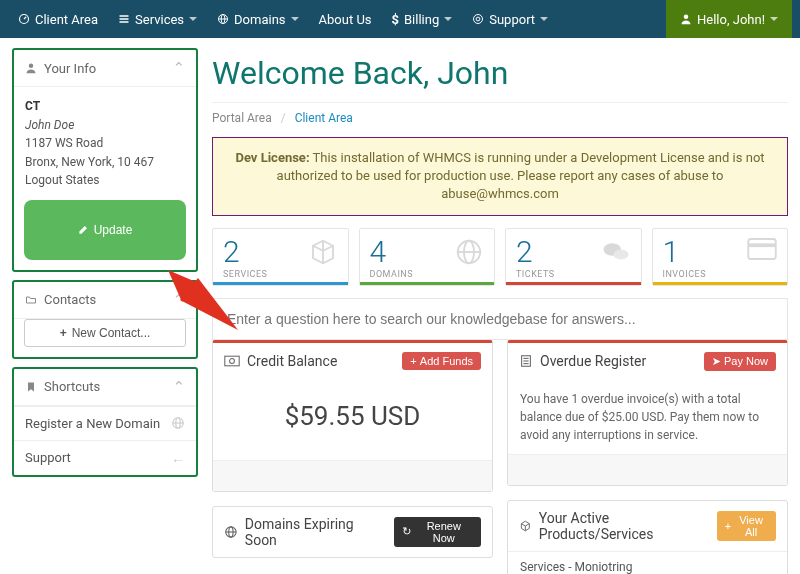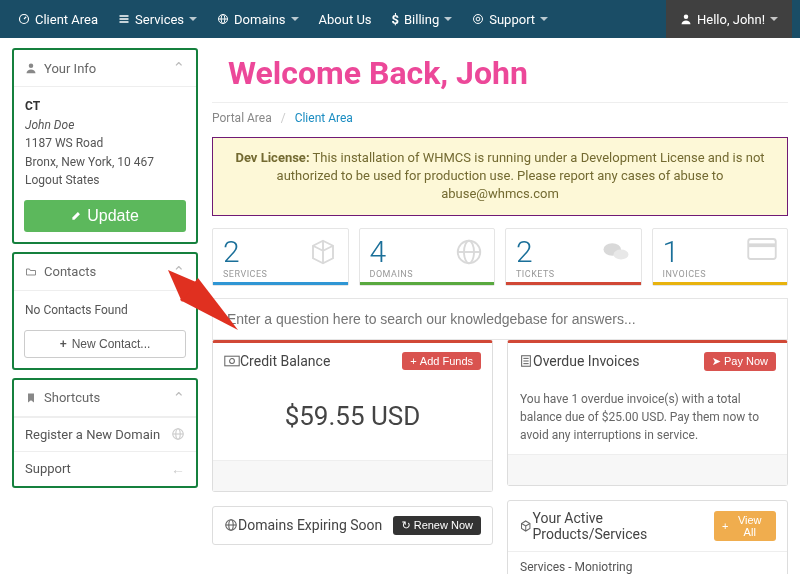--- a/index.html
+++ b/index.html
@@ -1,52 +1,52 @@
 <!DOCTYPE html>
 <html><head>
 <meta charset="utf-8">
 <style>
 *{box-sizing:border-box;margin:0;padding:0}
 body{font-family:-apple-system,BlinkMacSystemFont,"Segoe UI",Roboto,Arial,sans-serif;font-size:13px;color:#555;background:#fff;width:800px}
 .navbar{background:#1a4d66;display:flex;align-items:center;height:38px;padding:0 8px;font-size:13px}
 .navbar .nav-item{color:#fff;padding:0 10px;display:flex;align-items:center;gap:5px;cursor:pointer;height:38px}
-.navbar .nav-item.hello{margin-left:auto;background:#404040;padding:0 14px}
+.navbar .nav-item.hello{margin-left:auto;background:#4d7c0f;padding:0 14px}
 .caret{display:inline-block;width:0;height:0;border-left:4px solid transparent;border-right:4px solid transparent;border-top:4px solid rgba(255,255,255,.7);vertical-align:middle}
 .ico{display:inline-block;width:12px;height:12px;vertical-align:middle}
 .container{display:flex;gap:14px;padding:10px 12px}
 .sidebar{width:186px;flex-shrink:0}
 .panel{border:2px solid #15803d;border-radius:3px;margin-bottom:8px;background:#fff}
 .panel-head{display:flex;align-items:center;gap:7px;padding:9px 11px;border-bottom:1px solid #eee;color:#666;font-size:13px}
 .panel-head .chev{margin-left:auto;color:#bbb;font-size:15px}
 .panel-body{padding:10px 11px;font-size:12px;line-height:1.55;color:#555}
-.btn-green{background:#5cb85c;color:#fff;border:none;width:100%;padding:7px 0;border-radius:3px;font-size:16px;cursor:pointer;display:flex;align-items:center;justify-content:center;gap:5px}
+.btn-green{background:#5cb85c;color:#fff;border:none;width:100%;padding:23px 0;border-radius:8px;font-size:12px;cursor:pointer;display:flex;align-items:center;justify-content:center;gap:5px}
 .btn-white{background:#fff;border:1px solid #ccc;width:100%;padding:6px 0;border-radius:3px;font-size:12px;cursor:pointer;display:flex;align-items:center;justify-content:center;gap:5px;color:#555}
 .list-item{display:flex;align-items:center;justify-content:space-between;padding:9px 11px;border-top:1px solid #eee;font-size:13px;color:#555;cursor:pointer}
 .list-item:first-child{border-top:none}
 .list-item .ri{color:#ccc;font-size:14px}
 .main{flex:1;min-width:0}
-h1{color:#ec4899;font-weight:700;font-size:32px;margin:6px 16px 10px}
+h1{color:#0f766e;font-weight:400;font-size:32px;margin:6px 0 10px}
 .breadcrumb{font-size:12px;color:#888;margin-bottom:12px}
 .breadcrumb a{color:#1a8cc1;text-decoration:none}
 .breadcrumb .sep2{color:#ccc;margin:0 6px}
 .alert-yel{background:#fdf8d7;border:1px solid #701a75;color:#736a31;padding:11px 18px;font-size:13px;text-align:center;margin-bottom:12px;line-height:1.4}
 .stats{display:flex;gap:10px;margin-bottom:12px}
 .stat{flex:1;border:1px solid #e5e5e5;border-radius:2px;padding:8px 10px 6px;position:relative;min-height:56px}
 .stat .num{font-size:30px;color:#1a6f99;font-weight:300;line-height:1}
 .stat .lbl{font-size:9px;letter-spacing:.5px;color:#999;text-transform:uppercase;margin-top:2px}
 .stat .sicon{position:absolute;right:10px;top:8px;color:#d9d9d9}
 .stat::after{content:"";position:absolute;left:0;right:0;bottom:0;height:3px}
 .stat.bg-b::after{background:#2f96d4}.stat.bg-g::after{background:#59a93f}.stat.bg-r::after{background:#d14836}.stat.bg-y::after{background:#e8b30e}
 .search{border:1px solid #e5e5e5;padding:12px 14px;font-size:14px;color:#aaa;}
 .search input{border:none;outline:none;width:100%;font-size:14px;color:#555}
 .row2{display:flex;gap:14px}
 .col{flex:1;min-width:0}
 .card{border:1px solid #ddd;border-radius:3px;margin-bottom:14px;background:#fff}
 .card.topred{border-top:3px solid #d14836}
-.card-head{display:flex;align-items:center;padding:9px 11px;font-size:14px;color:#444}
+.card-head{display:flex;align-items:center;gap:7px;padding:9px 11px;font-size:14px;color:#444}
 .card-head .btn-sm{margin-left:auto}
 .btn-sm{font-size:11px;padding:3px 8px;border-radius:3px;border:none;color:#fff;cursor:pointer;display:inline-flex;align-items:center;gap:3px}
 .btn-red{background:#d9534f}.btn-dark{background:#333}.btn-orange{background:#f0ad4e}
 .card-body{padding:10px 12px;font-size:12px;color:#666;line-height:1.5}
 .card-foot{background:#f7f7f7;border-top:1px solid #eee;padding:8px;text-align:center;font-size:12px;color:#777}
 .balance{text-align:center;font-size:26px;color:#444;padding:8px 0 14px}
 .pill-note{background:#fdf8e3;border:1px solid #f3eec6;color:#8a7a3a;font-size:12px;text-align:center;padding:8px;margin:0 -12px -10px -12px}
 .svc-row{padding:8px 12px;border-top:1px solid #eee;font-size:12px}
 .arrow{position:absolute;left:168px;top:270px;z-index:50;pointer-events:none}
 svg{display:block}
@@ -136,21 +136,20 @@
     </div>
 
     <div class="panel">
       <div class="panel-head">
         <svg class="ico" viewBox="0 0 16 16" fill="none" stroke="#888" stroke-width="1.3">
             <path d="M2 4h4l1 2h7v6H2z"></path>
           </svg>
         <span>Contacts</span>
         <span class="chev">⌃</span>
       </div>
-      <div class="panel-body">No Contacts Found</div>
       <div style="padding:0 10px 10px">
         <button class="btn-white">
           <span style="font-weight:bold">+</span>
           <span>New Contact...</span>
         </button>
       </div>
     </div>
 
     <div class="panel">
       <div class="panel-head">
@@ -267,21 +266,21 @@
 
       <div class="col">
         <div class="card topred">
           <div class="card-head">
             <svg width="14" height="14" viewBox="0 0 16 16" fill="none" stroke="#666" stroke-width="1.2">
                 <rect x="3" y="2" width="10" height="12"></rect>
                 <line x1="5" y1="5" x2="11" y2="5"></line>
                 <line x1="5" y1="8" x2="11" y2="8"></line>
                 <line x1="5" y1="11" x2="11" y2="11"></line>
               </svg>
-            <span>Overdue Invoices</span>
+            <span>Overdue Register</span>
             <button class="btn-sm btn-red">
                 <span>➤</span>
                 <span>Pay Now</span>
               </button>
           </div>
           <div class="card-body">You have 1 overdue invoice(s) with a total balance due of $25.00 USD. Pay them now to avoid any interruptions in service.</div>
           <div class="card-foot">&nbsp;</div>
         </div>
 
         <div class="card">

